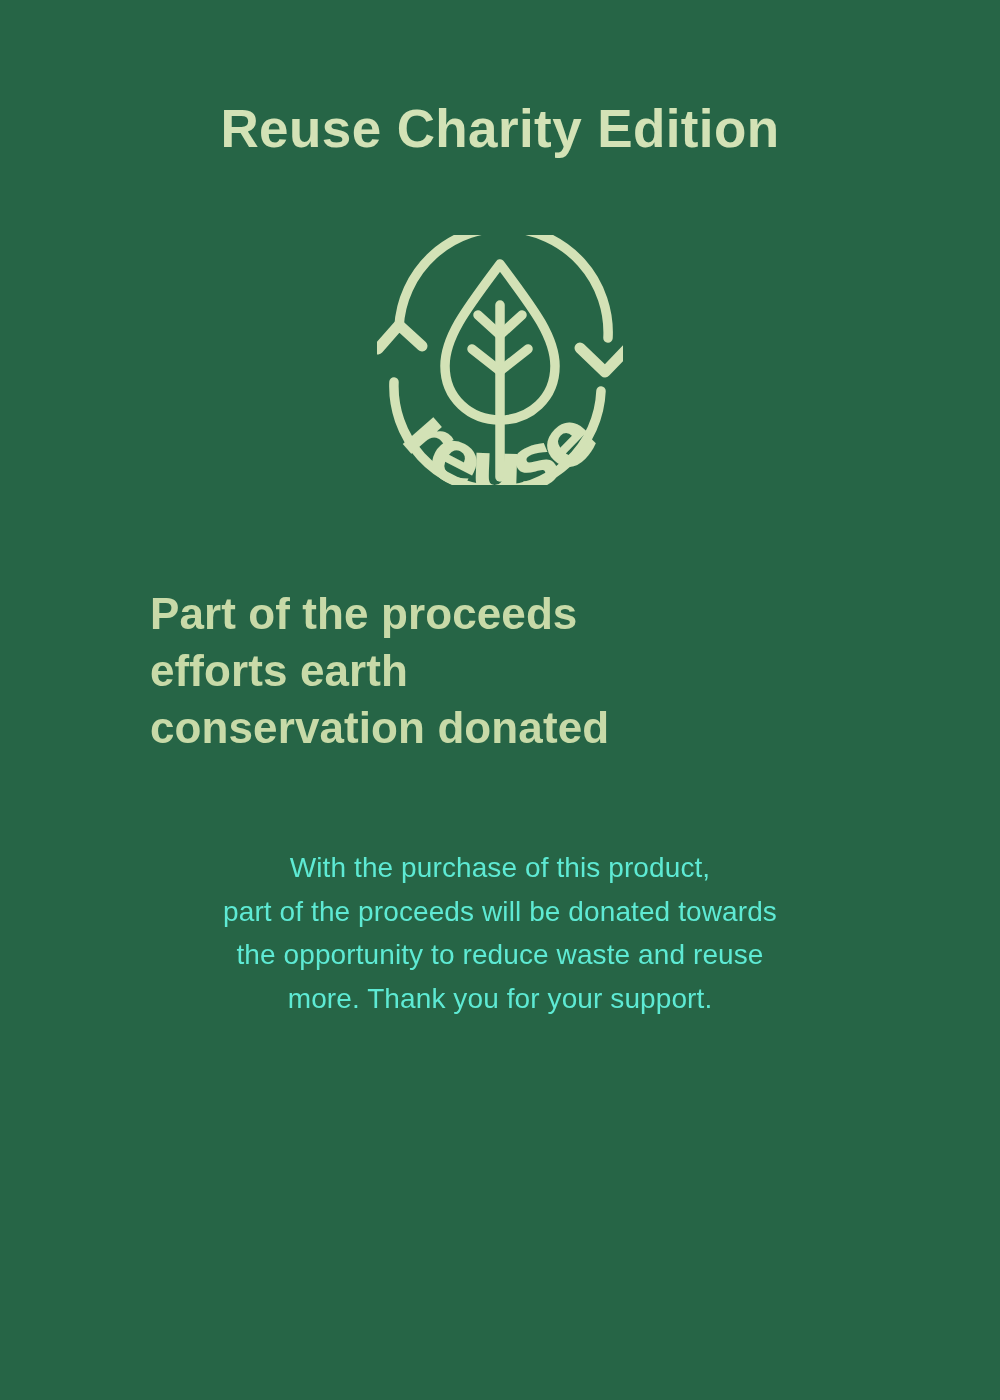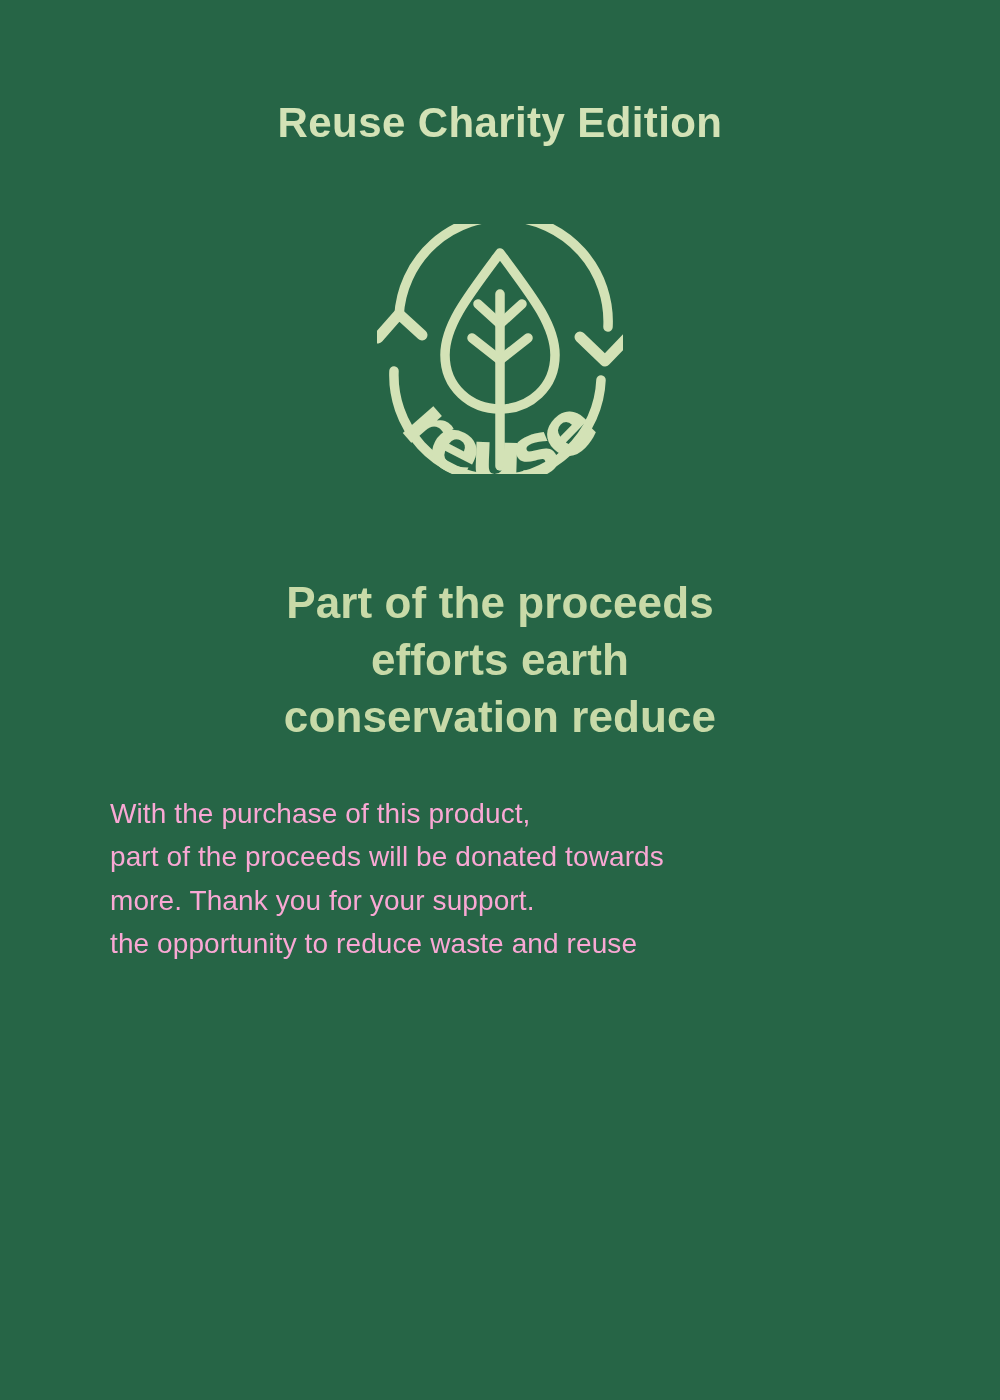--- a/index.html
+++ b/index.html
@@ -21,21 +21,21 @@
     height:1400px;
     position:relative;
     display:flex;
     flex-direction:column;
     align-items:center;
   }
 
   
   .title {
     margin-top:101px;
-    font-size:42px;
+    font-size:53px;
     font-weight:700;
     letter-spacing:0.4px;
     color:#d3e2b6;
     line-height:1.06;
     text-align:right;
     white-space:nowrap;
   }
 
   
   .logo-wrap {
@@ -46,33 +46,33 @@
   }
   .logo-wrap svg { display:block; width:100%; height:100%; }
 
   
   .subhead {
     margin-top:100px;
     font-size:44px;
     font-weight:700;
     line-height:57px;
     color:#c8daa8;
-    text-align:center;
     letter-spacing:0.1px;
     width:700px;
   }
   .subhead .l { display:block; }
 
   
   .body-copy {
-    margin-top:47px;
+    margin-top:90px;
     font-size:28px;
     font-weight:400;
     line-height:43.5px;
-    color:#f9a8d4;
+    color:#5eead4;
+    text-align:center;
     letter-spacing:0.1px;
     width:780px;
   }
   .body-copy .l { display:block; }
 </style>
 </head>
 <body>
 
 <div class="poster">
 
@@ -115,23 +115,23 @@
       </defs>
       <text font-family="'DejaVu Sans', sans-serif" font-size="74" font-weight="700" fill="#d3e2b6" letter-spacing="1">
         <textPath href="#reuse-arc" startOffset="50%" text-anchor="middle">reuse</textPath>
       </text>
     </svg>
   </div>
 
   <h2 class="subhead">
     <span class="l">Part of the proceeds</span>
     <span class="l">efforts earth</span>
-    <span class="l">conservation reduce</span>
+    <span class="l">conservation donated</span>
   </h2>
 
   <p class="body-copy">
     <span class="l">With the purchase of this product,</span>
     <span class="l">part of the proceeds will be donated towards</span>
+    <span class="l">the opportunity to reduce waste and reuse</span>
     <span class="l">more. Thank you for your support.</span>
-    <span class="l">the opportunity to reduce waste and reuse</span>
   </p>
 
 </div>
 
 </body></html>

